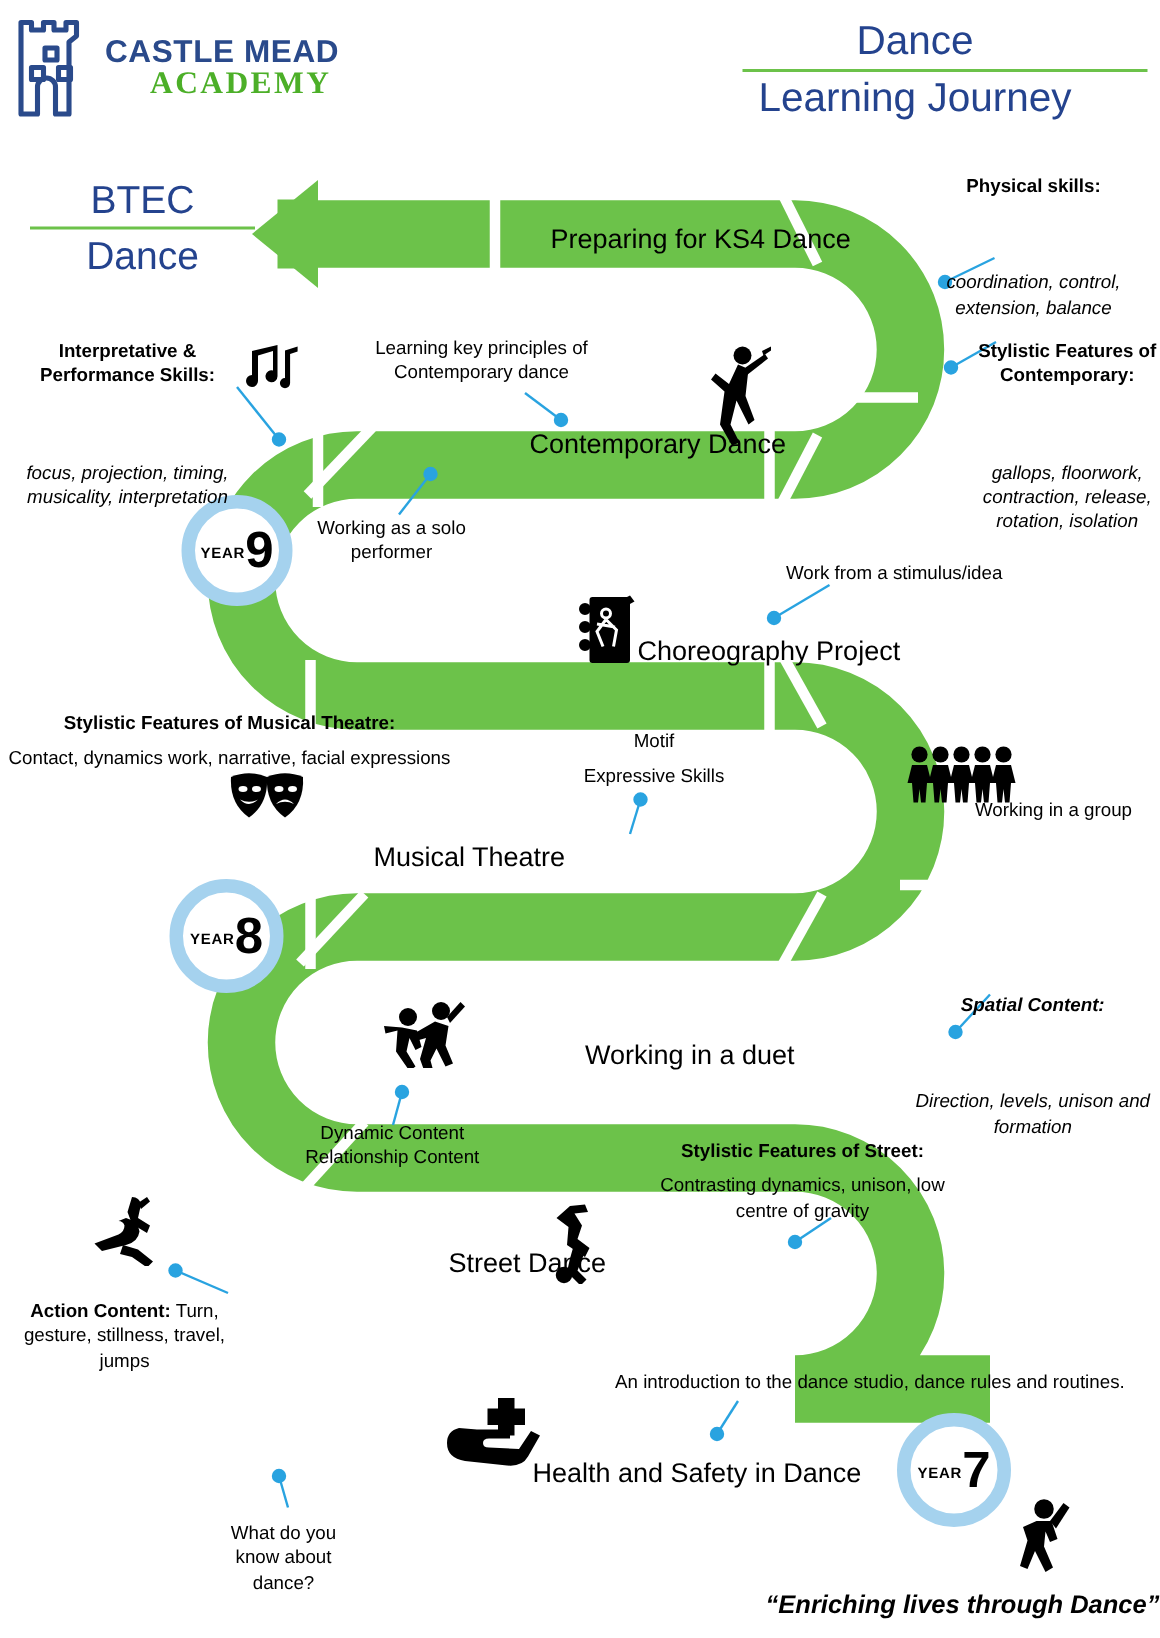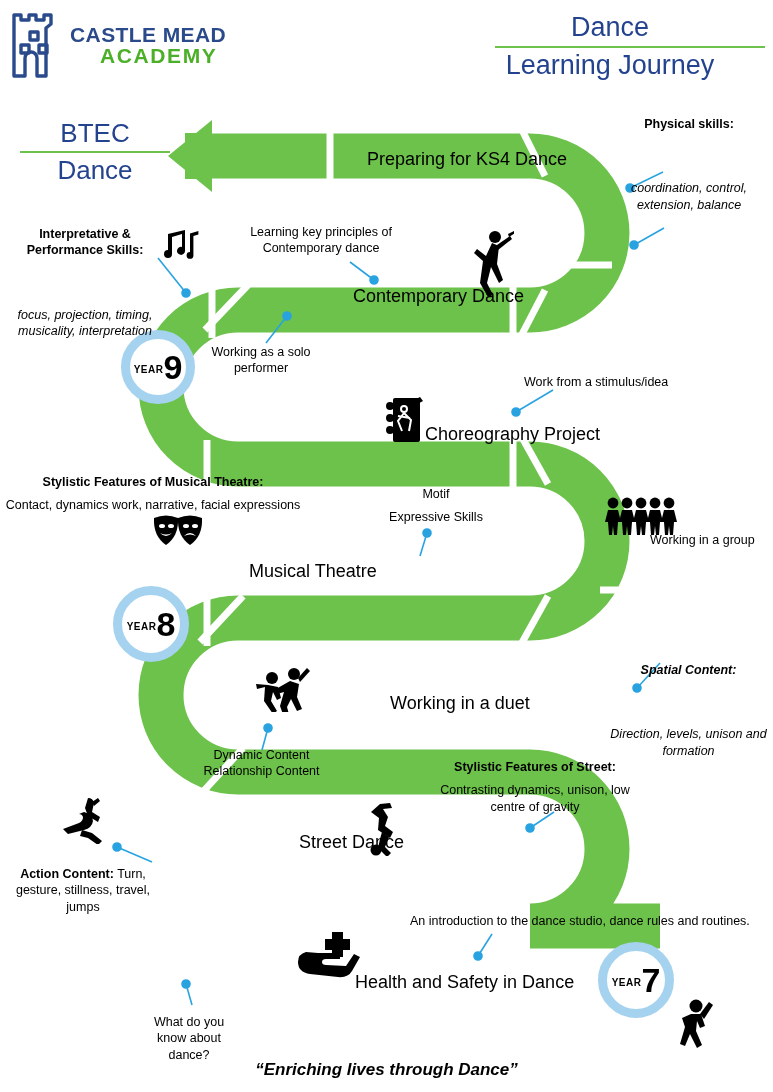--- a/index.html
+++ b/index.html
@@ -5,21 +5,21 @@
   html,body{margin:0;padding:0;background:#ffffff;}
   body{width:773px;height:1092px;position:relative;overflow:hidden;
        font-family:"Liberation Sans","DejaVu Sans",sans-serif;color:#000;}
   #page{position:relative;width:773px;height:1092px;}
 
   
   .logo-wrap{position:absolute;left:8px;top:8px;display:flex;align-items:center;gap:10px;}
   .logo-mark{width:52px;height:74px;}
   .logo-text{display:flex;flex-direction:column;line-height:1.0;}
   .logo-l1{font-size:21px;font-weight:bold;color:#2a4a8b;letter-spacing:.4px;}
-  .logo-l2{font-size:21px;font-weight:bold;color:#4caf28;letter-spacing:1.6px;margin-left:30px;}
+  .logo-l2{font-size:21px;font-weight:bold;color:#4caf28;letter-spacing:1.6px;margin-left:30px;font-family:Liberation Serif, serif;}
 
   .title-wrap{position:absolute;left:455px;top:12px;width:310px;text-align:center;}
   .title-l1{font-size:27px;color:#24438e;line-height:1.15;}
   .title-rule{height:2px;background:#6cc24a;margin:3px 0 2px 40px;}
   .title-l2{font-size:27px;color:#24438e;line-height:1.15;}
 
   .btec-wrap{position:absolute;left:20px;top:118px;width:150px;text-align:center;}
   .btec-l1{font-size:26px;color:#24438e;line-height:1.2;}
   .btec-rule{height:2px;background:#6cc24a;margin:2px 0;}
   .btec-l2{font-size:26px;color:#24438e;line-height:1.2;}
@@ -38,21 +38,21 @@
   
   .tb{position:absolute;font-size:12.5px;line-height:1.3;}
   .tb .hd{font-weight:bold;}
   .tb .it{font-style:italic;margin-top:48px;}
   .ctr{text-align:center;}
   .lft{text-align:left;}
 
   .path-label{position:absolute;font-size:18px;color:#000;white-space:nowrap;}
 
   .icon{position:absolute;}
-  .tagline{position:absolute;left:0;top:1060px;width:773px;text-align:center;
+  .tagline{position:absolute;left:0;top:1060px;width:773px;text-align:right;
            font-size:17px;font-weight:bold;font-style:italic;color:#000;}
 </style>
 </head>
 <body>
 
 <div id="page">
 
   <div class="logo-wrap">
     <svg class="logo-mark" viewBox="0 0 52 74">
       <g fill="none" stroke="#2a4a8b" stroke-width="3.4" stroke-linejoin="round">
@@ -182,20 +182,24 @@
   <div class="path-label" style="left:249px;top:561px;">Musical Theatre</div>
   <div class="path-label" style="left:390px;top:693px;">Working in a duet</div>
   <div class="path-label" style="left:299px;top:832px;">Street Dance</div>
   <div class="path-label" style="left:355px;top:972px;">Health and Safety in Dance</div>
 
   <div class="tb ctr" style="left:605px;top:116px;width:168px;">
     <div class="hd">Physical skills:</div>
     <div class="it">coordination, control, extension, balance</div>
   </div>
 
+  <div class="tb ctr" style="left:650px;top:226px;width:123px;">
+    <div class="hd">Stylistic Features of Contemporary:</div>
+    <div class="it">gallops, floorwork, contraction, release, rotation, isolation</div>
+  </div>
 
   <div class="tb ctr" style="left:10px;top:226px;width:150px;">
     <div class="hd">Interpretative &amp; Performance Skills:</div>
     <div class="it">focus, projection, timing, musicality, interpretation</div>
   </div>
 
   <div class="tb ctr" style="left:232px;top:224px;width:178px;">Learning key principles of Contemporary dance</div>
 
   <div class="tb ctr" style="left:206px;top:344px;width:110px;">Working as a solo performer</div>
 

